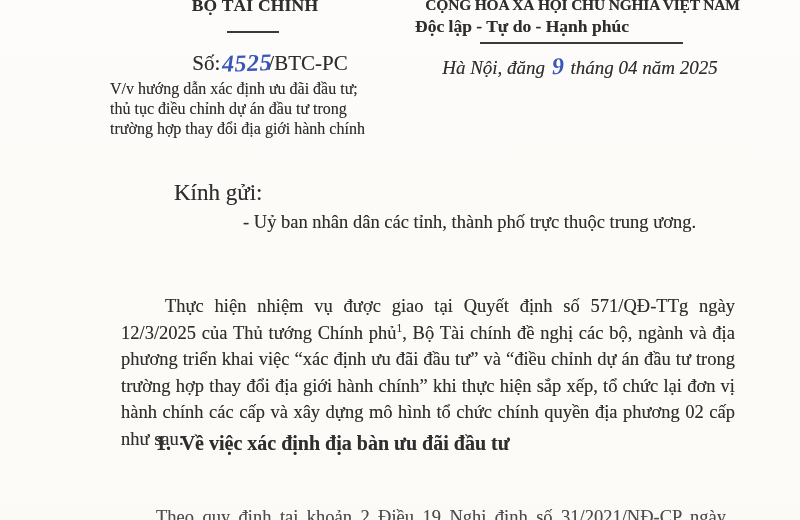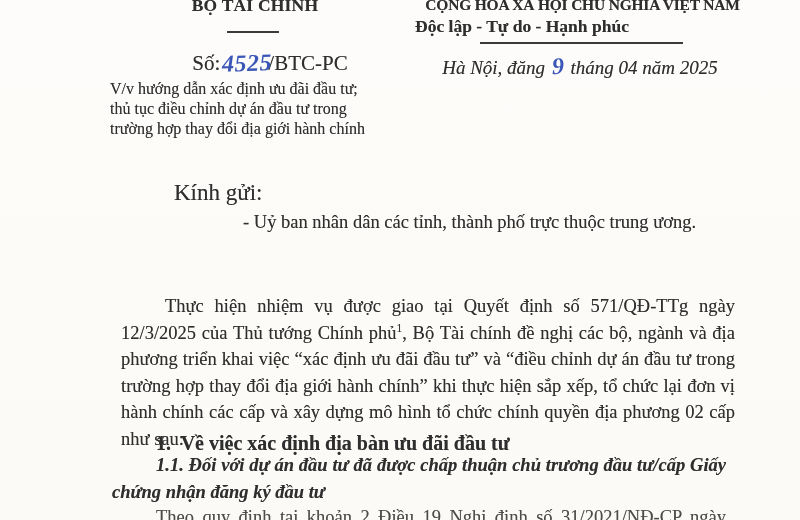--- a/index.html
+++ b/index.html
@@ -154,16 +154,15 @@
   </div>
 
   <div class="abs salutation">Kính gửi:</div>
   <div class="abs recipients">
     <div>- Uỷ ban nhân dân các tỉnh, thành phố trực thuộc trung ương.</div>
   </div>
 
   <p class="abs para"><span>Thực hiện nhiệm vụ được giao tại Quyết định số 571/QĐ-TTg ngày 12/3/2025 của Thủ tướng Chính phủ</span><sup>1</sup><span>, Bộ Tài chính đề nghị các bộ, ngành và địa phương triển khai việc “xác định ưu đãi đầu tư” và “điều chỉnh dự án đầu tư trong trường hợp thay đổi địa giới hành chính” khi thực hiện sắp xếp, tổ chức lại đơn vị hành chính các cấp và xây dựng mô hình tổ chức chính quyền địa phương 02 cấp như sau:</span></p>
 
   <div class="abs h1">1.&nbsp; Về việc xác định địa bàn ưu đãi đầu tư</div>
-  <div class="abs h11">1.1. Đối với dự án đầu tư đã được chấp thuận chủ trương đầu tư/cấp Giấy chứng nhận đăng ký đầu tư</div>
   <div class="abs clip">Theo quy định tại khoản 2 Điều 19 Nghị định số 31/2021/NĐ-CP ngày 26/3/2021</div>
 
 </div>
 
 </body></html>

